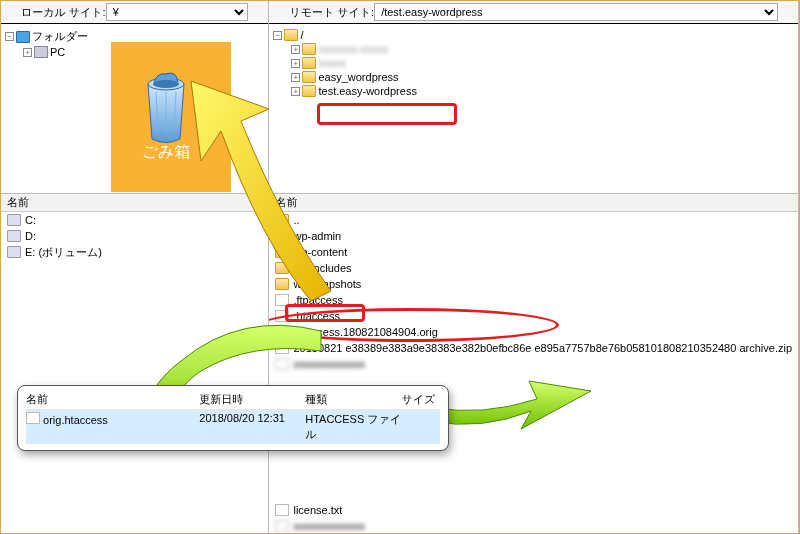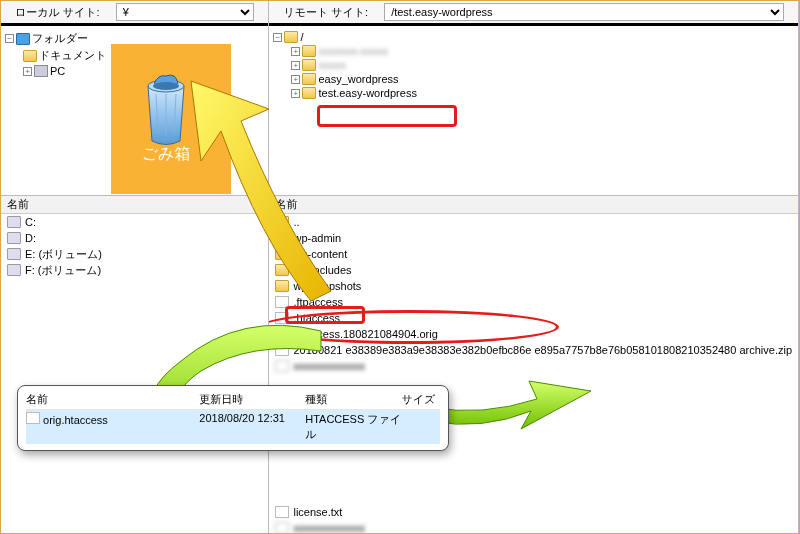--- a/index.html
+++ b/index.html
@@ -1,21 +1,21 @@
 <!DOCTYPE html>
 <html><head>
 <meta charset="utf-8">
 <style>
 *{box-sizing:border-box;margin:0;padding:0;font-family:"MS UI Gothic","Meiryo",sans-serif;font-size:11px;color:#000}
 body{background:#fff;width:800px;height:534px;position:relative;overflow:hidden;border:1px solid #d8a84a}
 .panel-row{display:flex;height:100%}
 .col{display:flex;flex-direction:column;border-right:1px solid #bbb}
 .col.left{width:312px}
 .col.right{flex:1}
-.hdr{display:flex;align-items:center;gap:16px;padding:2px 14px;border-bottom:3px solid #000000;background:#f7f7f7}
+.hdr{display:flex;align-items:center;gap:0;padding:2px 20px;border-bottom:1px solid #000000;background:#f7f7f7}
 .hdr select,.hdr input{flex:1;height:18px;border:1px solid #aaa;background:#fff;font-size:11px;padding:0 2px}
 .tree{flex:0 0 170px;background:#fff;border-bottom:1px solid #bbb;padding:4px;overflow:hidden;position:relative}
 .treeR{flex:0 0 170px;background:#fff;border-bottom:1px solid #bbb;padding:4px;position:relative}
 .node{padding:1px 0 1px 0;display:flex;align-items:center;gap:2px}
 .node .tw{width:9px;height:9px;border:1px solid #888;font-size:8px;line-height:7px;text-align:center;color:#666;background:#fff}
 .ic{width:14px;height:12px;display:inline-block}
 .ic.folder{background:linear-gradient(#ffe9a8,#f4c64a);border:1px solid #c9a030;border-radius:1px}
 .ic.desktop{background:#4aa3e0;border:1px solid #2a6aa0;border-radius:1px}
 .ic.pc{background:#ccd;border:1px solid #889}
 .ic.drive{background:#dde;border:1px solid #99a;border-radius:1px}
@@ -57,24 +57,20 @@
       <div style="position:absolute;left:0;top:0;width:100%;height:100%;background:#fff"></div>
       <div style="position:absolute;left:110px;top:18px;width:120px;height:150px" class="orange-sel"></div>
       <div style="position:relative">
         <div class="node">
           <span class="tw">−</span>
           <span class="ic desktop"></span>
           <span>フォルダー</span>
         </div>
         <div style="padding-left:18px">
           <div class="node">
-            <span class="ic folder"></span>
-            <span>ドキュメント</span>
-          </div>
-          <div class="node">
             <span class="tw">+</span>
             <span class="ic pc"></span>
             <span>PC</span>
           </div>
         </div>
       </div>
       <div class="trash">
         <svg viewBox="0 0 60 80">
           <defs>
               <linearGradient id="g1" x1="0" y1="0" x2="0" y2="1">
@@ -100,24 +96,20 @@
           <span class="txt">C:</span>
         </div>
       <div class="row">
           <span class="ic drive"></span>
           <span class="txt">D:</span>
         </div>
       <div class="row">
           <span class="ic drive"></span>
           <span class="txt">E: (ボリューム)</span>
         </div>
-      <div class="row">
-          <span class="ic drive"></span>
-          <span class="txt">F: (ボリューム)</span>
-        </div>
     </div>
   </div>
 
   <div class="col right">
     <div class="hdr">
       <span>リモート サイト:</span>
       <select><option>/test.easy-wordpress</option></select>
     </div>
     <div class="treeR">
       <div class="node">

